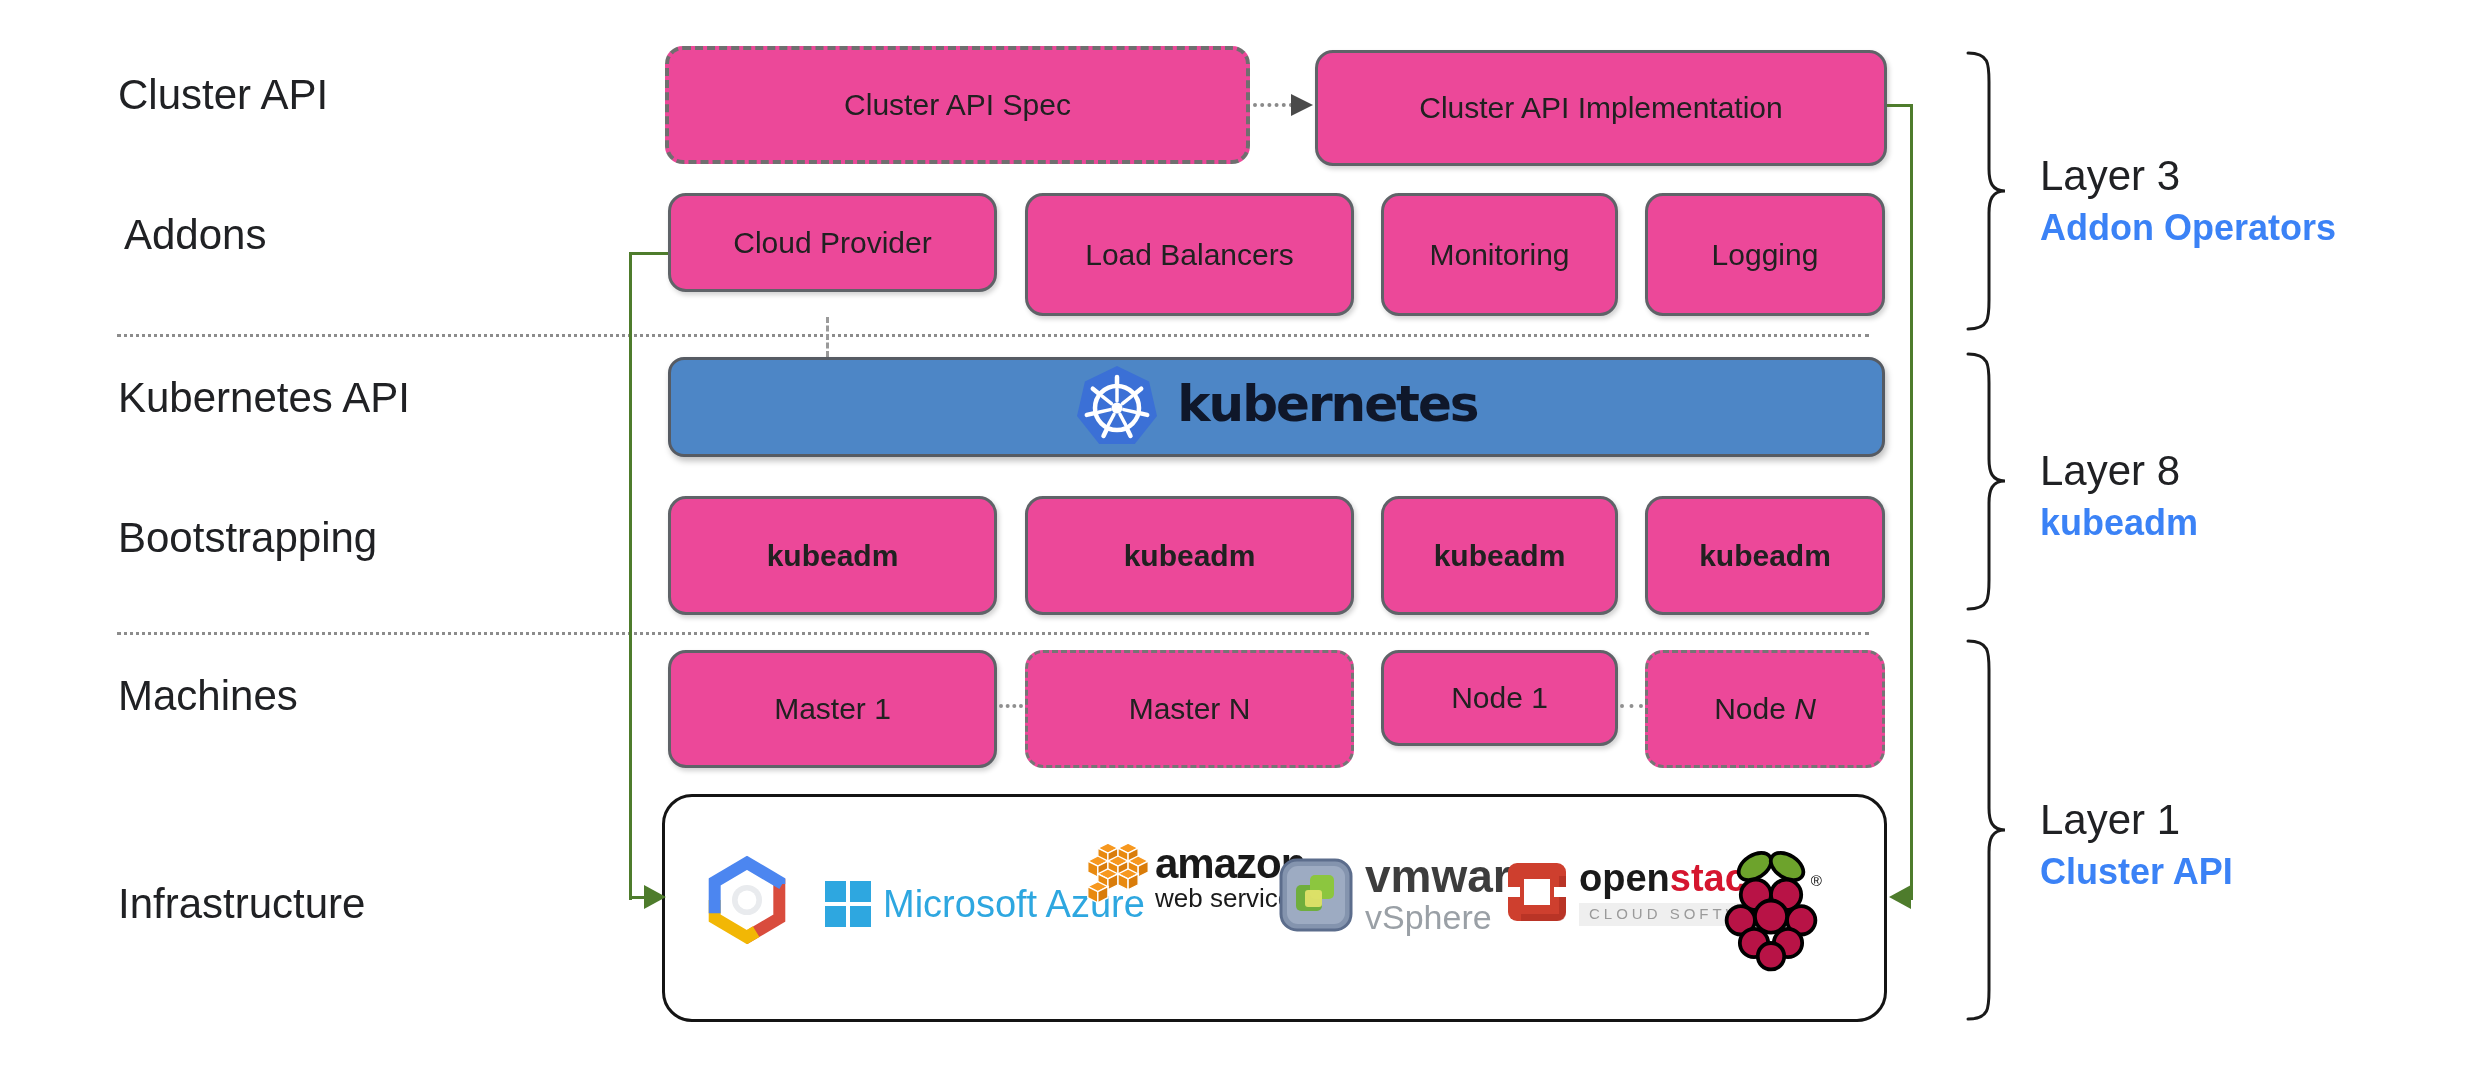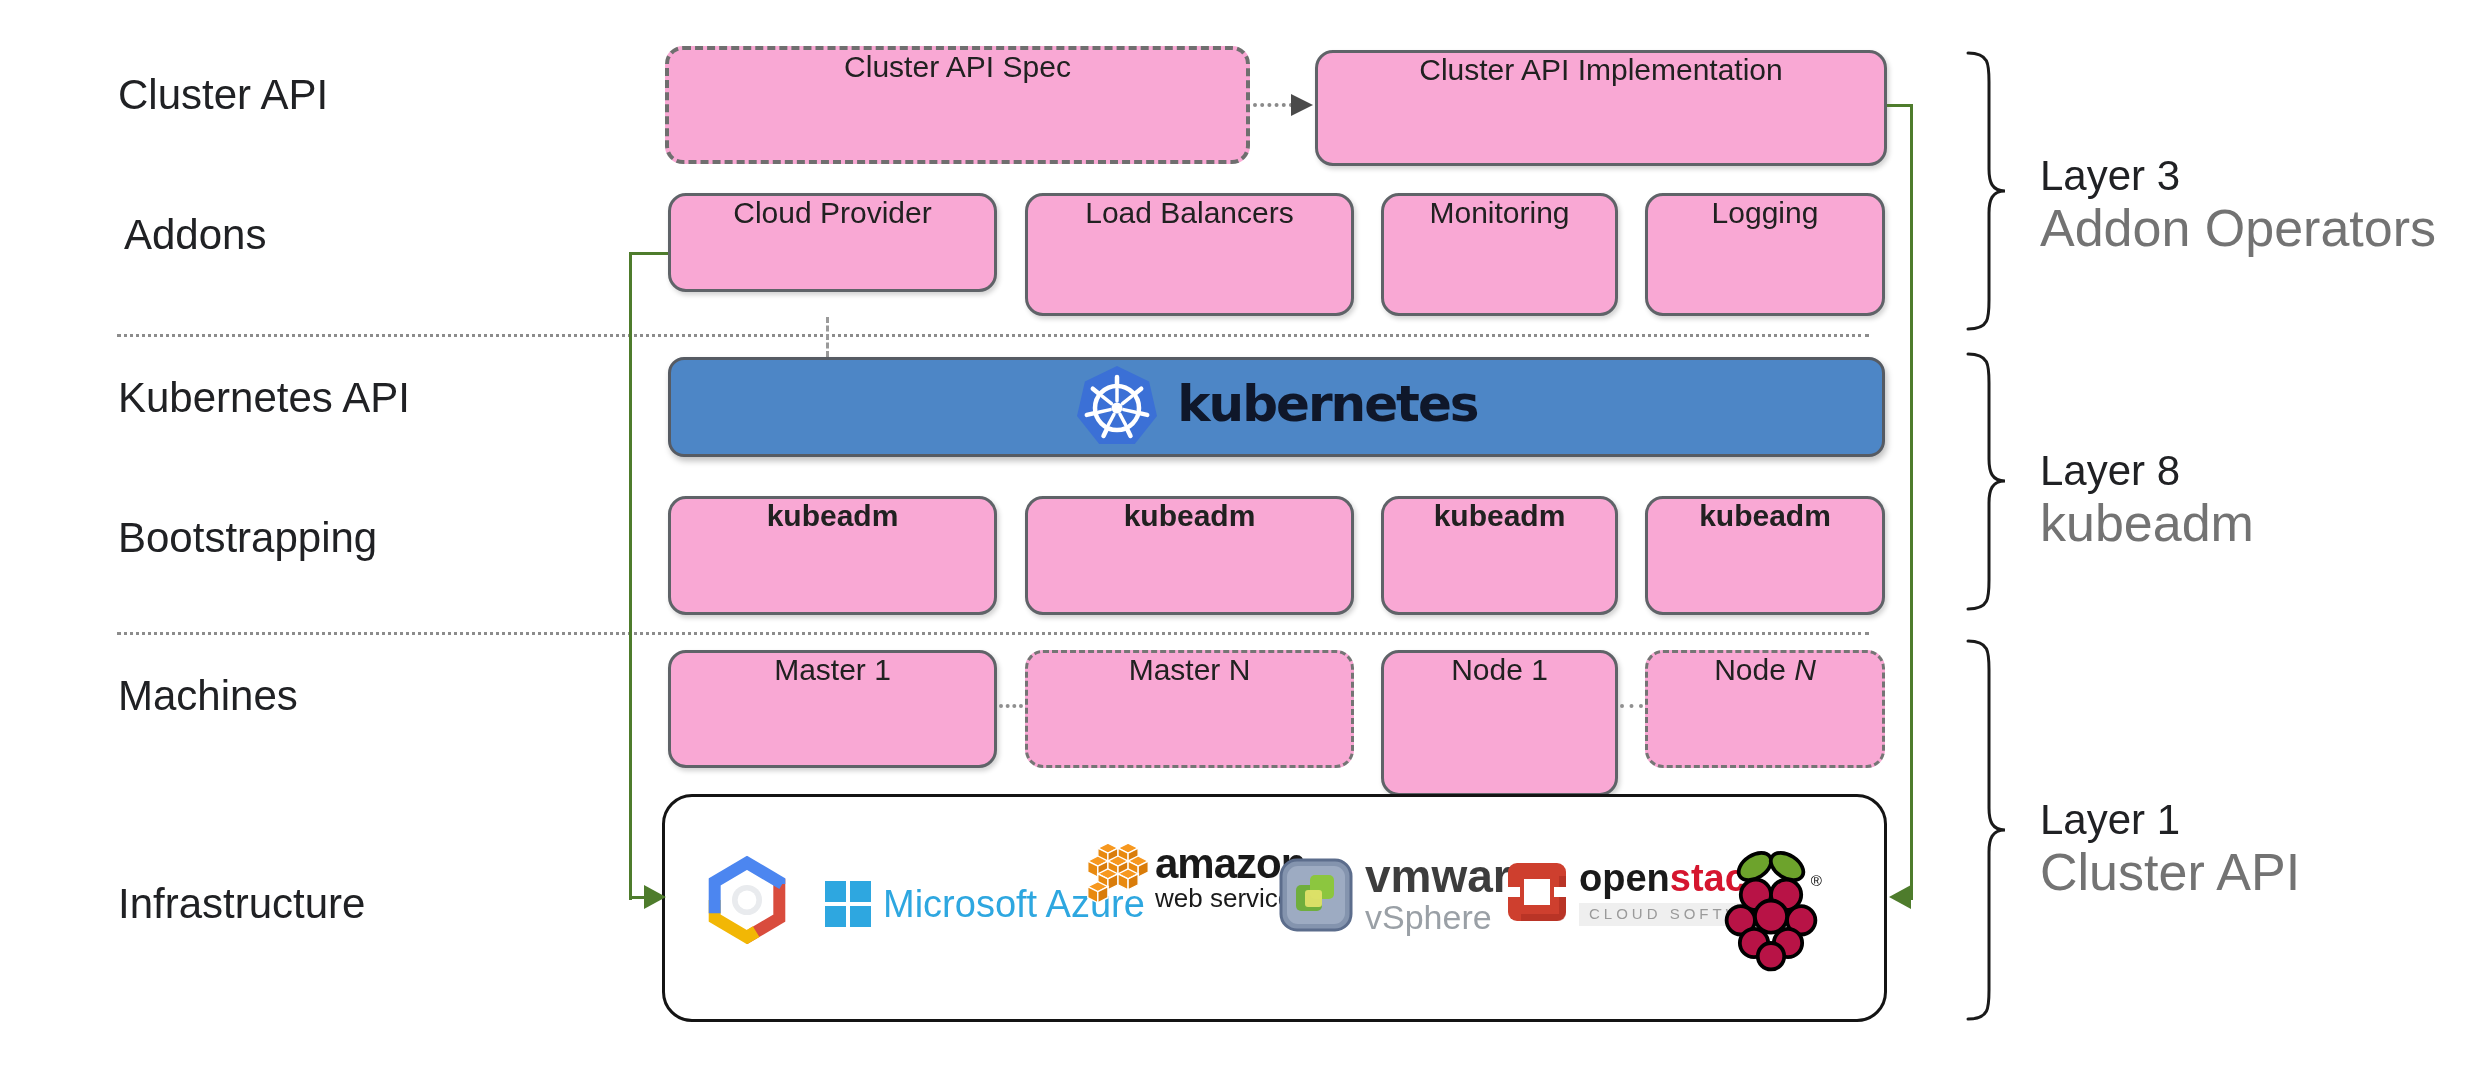--- a/index.html
+++ b/index.html
@@ -1,22 +1,22 @@
 <!DOCTYPE html>
 <html style="--green: #4e7c2c; --box_border: #5f6368; --banner_bg: #4d86c6; --k8s_blue: #3b70d6; --azure_blue: #2ea7e0; --aws_orange: #f7981f; --aws_orange_side: #e8890f; --aws_orange_dark: #d97c0a; --openstack_red: #ce3f2e; --vmware_green: #6fae3d; --vmware_green2: #8cc63f; --vmware_yellow: #e3e36a; --gcp_blue: #4c86f0; --gcp_red: #d94c3d; --gcp_yellow: #f2b705; --raspberry_red: #b81346; --leaf_green: #6da32c;"><head>
 <meta charset="utf-8">
 <style>
   html,body{margin:0;padding:0;background:#fff;}
   #canvas{position:relative;width:2490px;height:1076px;background:#fff;overflow:hidden;
           font-family:"Liberation Sans",sans-serif;color:#202124;}
 
   .row-label{position:absolute;font-size:42px;line-height:52px;color:#202124;white-space:nowrap;}
 
-  .box{position:absolute;box-sizing:border-box;background:#f9a8d4;border:3px solid #5f6368;border-radius:18px;
-       display:flex;justify-content:center;font-size:30px;color:#212121;
+  .box{position:absolute;box-sizing:border-box;background:#ec4899;border:3px solid #5f6368;border-radius:18px;
+       display:flex;align-items:center;justify-content:center;font-size:30px;color:#212121;
        box-shadow:2px 3px 5px rgba(0,0,0,.18);}
   .box.dashed{border:4px dashed #6f6f6f;box-shadow:none;}
   .box.dashed2{border:3px dashed #757575;box-shadow:none;}
   .box.bold{font-weight:bold;}
 
   .sep{position:absolute;border-top:3px dotted #8c8c8c;height:0;}
 
   .banner{position:absolute;left:668px;top:357px;width:1217px;height:100px;box-sizing:border-box;
           background:var(--banner_bg);border:3px solid #565b63;border-radius:16px;
           display:flex;align-items:center;justify-content:center;gap:18px;
@@ -52,21 +52,21 @@
   .vm-sub{font-size:34px;color:#9aa0a6;line-height:1.1;}
   .os-col{margin-left:12px;display:flex;flex-direction:column;align-items:flex-start;}
   .os-word{font-size:38px;font-weight:bold;line-height:1;}
   .os-open{color:#1a1a1a;}
   .os-stack{color:#d5152e;}
   .os-tm{font-size:14px;color:#d5152e;vertical-align:top;}
   .os-bar{margin-top:6px;background:#efefef;color:#9a9a9a;font-size:15px;letter-spacing:4px;
           padding:3px 10px;line-height:1.1;}
 
   .layer-name{position:absolute;font-size:42px;line-height:52px;color:#202124;white-space:nowrap;}
-  .layer-sub{position:absolute;font-size:52px;line-height:52px;font-weight:normal;color:#737373;white-space:nowrap;}
+  .layer-sub{position:absolute;font-size:36px;line-height:52px;font-weight:bold;color:#3b82f6;white-space:nowrap;}
   .brace{position:absolute;}
   .italic{font-style:italic;}
 </style>
 </head>
 <body>
 
 <div id="canvas">
 
   <div class="row-label" style="left:118px;top:69px">Cluster API</div>
   <div class="row-label" style="left:124px;top:209px">Addons</div>
@@ -143,21 +143,21 @@
   <div class="box bold" style="left:1645px;top:496px;width:240px;height:119px">
     <span>kubeadm</span>
   </div>
 
   <div class="box" style="left:668px;top:650px;width:329px;height:118px">
     <span>Master 1</span>
   </div>
   <div class="box dashed2" style="left:1025px;top:650px;width:329px;height:118px">
     <span>Master N</span>
   </div>
-  <div class="box" style="left:1381px;top:650px;width:237px;height:146px">
+  <div class="box" style="left:1381px;top:650px;width:237px;height:96px">
     <span>Node 1</span>
   </div>
   <div class="box dashed2" style="left:1645px;top:650px;width:240px;height:118px">
     <span><span>Node </span><span class="italic">N</span></span>
   </div>
   <div class="mini-dots" style="left:999px;top:704px;width:24px"></div>
   <div class="mini-dots" style="left:1620px;top:704px;width:23px"></div>
 
   <div class="infra">
 

